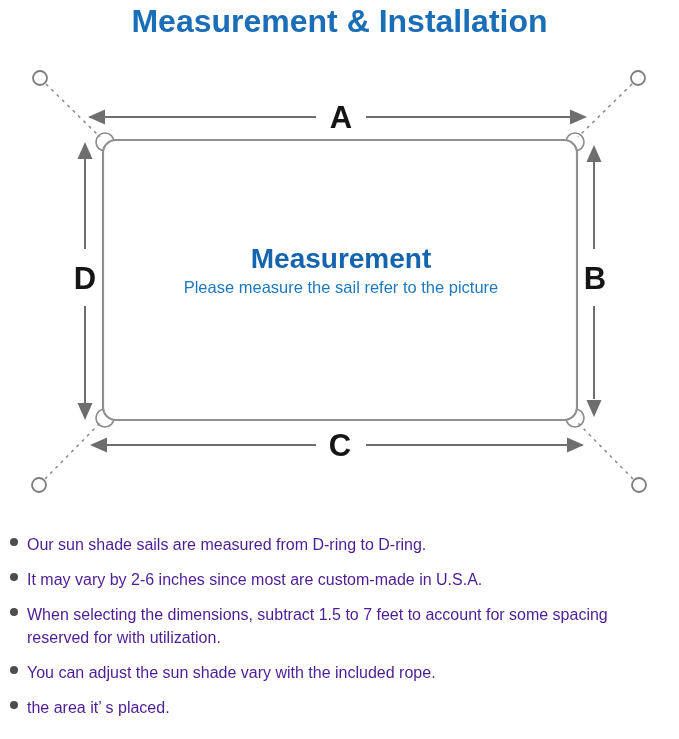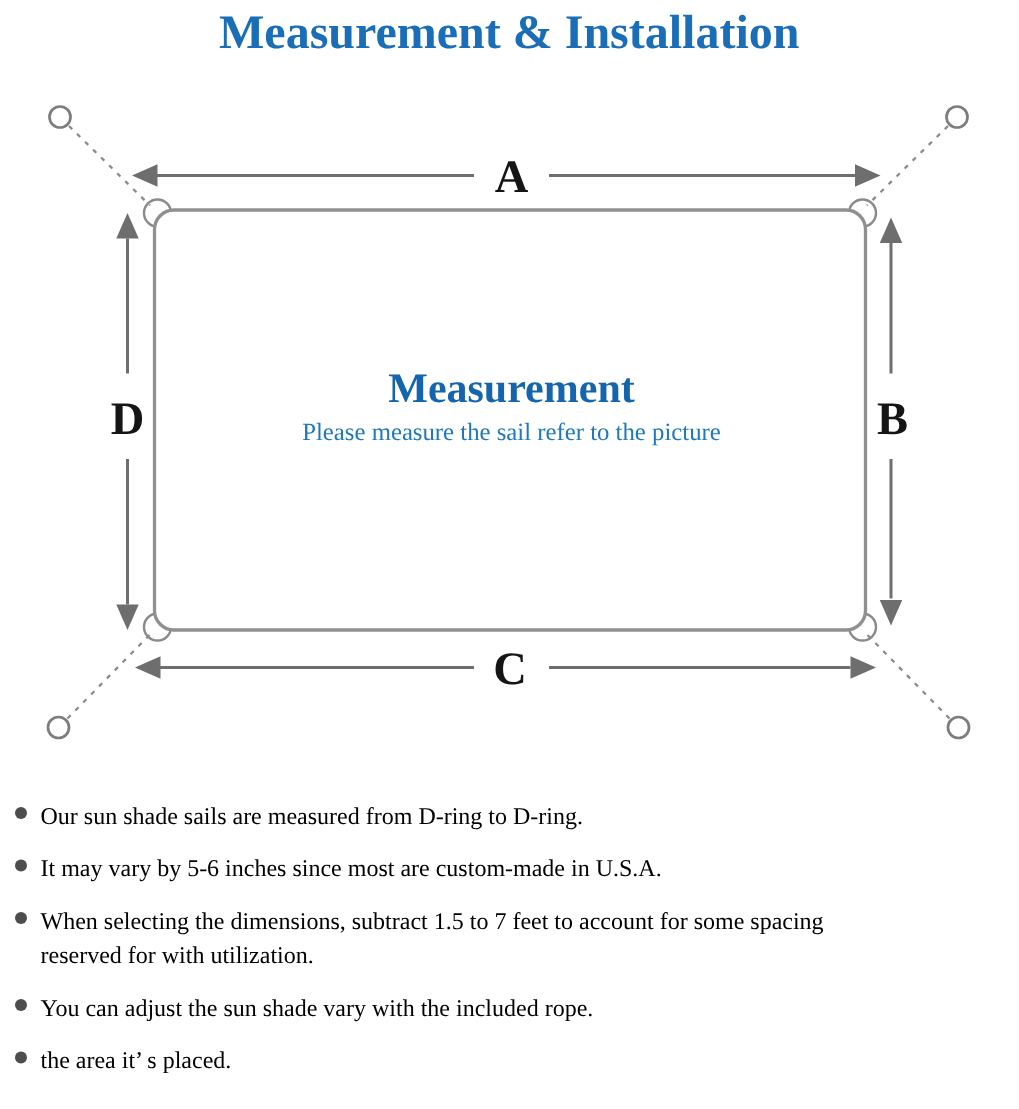--- a/index.html
+++ b/index.html
@@ -1,21 +1,21 @@
 <!DOCTYPE html>
 <html><head>
 <meta charset="utf-8">
 <style>
   html,body{margin:0;padding:0;background:#ffffff;}
   .page{
     position:relative;
     width:679px;height:739px;
     background:#ffffff;
     overflow:hidden;
-    font-family:Liberation Serif, serif;
+    font-family:Liberation Sans, sans-serif;
   }
   .page-title{
     position:absolute;top:0;left:0;width:679px;height:42px;
     line-height:42px;text-align:center;
     font-size:32px;font-weight:bold;color:#1a6db7;
     letter-spacing:0px;
   }
   .diagram-svg{position:absolute;top:0;left:0;}
   .dim-label{font-size:31px;font-weight:bold;fill:#151515;}
   .center-heading{font-size:28px;font-weight:bold;fill:#1565ae;}
@@ -23,21 +23,21 @@
   .notes{
     position:absolute;top:533px;left:10px;width:660px;
     list-style:none;margin:0;padding:0;
   }
   .notes li{
     position:relative;
     padding-left:17px;
     margin-bottom:12px;
     font-size:16px;
     line-height:23px;
-    color:#000000;
+    color:#4c1d95;
   }
   .notes li .dot{
     position:absolute;left:0;top:5px;
     width:8px;height:8px;border-radius:50%;
     background:#4d4d4d;
   }
   .notes li span.ln{display:block;}
 </style>
 </head>
 <body>
@@ -108,21 +108,21 @@
     <text x="341" y="293" text-anchor="middle" class="center-subtitle">Please measure the sail refer to the picture</text>
   </svg>
 
   <ul class="notes">
     <li>
       <span class="dot"></span>
       <span class="ln">Our sun shade sails are measured from D-ring to D-ring.</span>
     </li>
     <li>
       <span class="dot"></span>
-      <span class="ln">It may vary by 5-6 inches since most are custom-made in U.S.A.</span>
+      <span class="ln">It may vary by 2-6 inches since most are custom-made in U.S.A.</span>
     </li>
     <li>
       <span class="dot"></span>
       <span class="ln">When selecting the dimensions, subtract 1.5 to 7 feet to account for some spacing</span>
       <span class="ln">reserved for with utilization.</span>
     </li>
     <li>
       <span class="dot"></span>
       <span class="ln">You can adjust the sun shade vary with the included rope.</span>
     </li>

